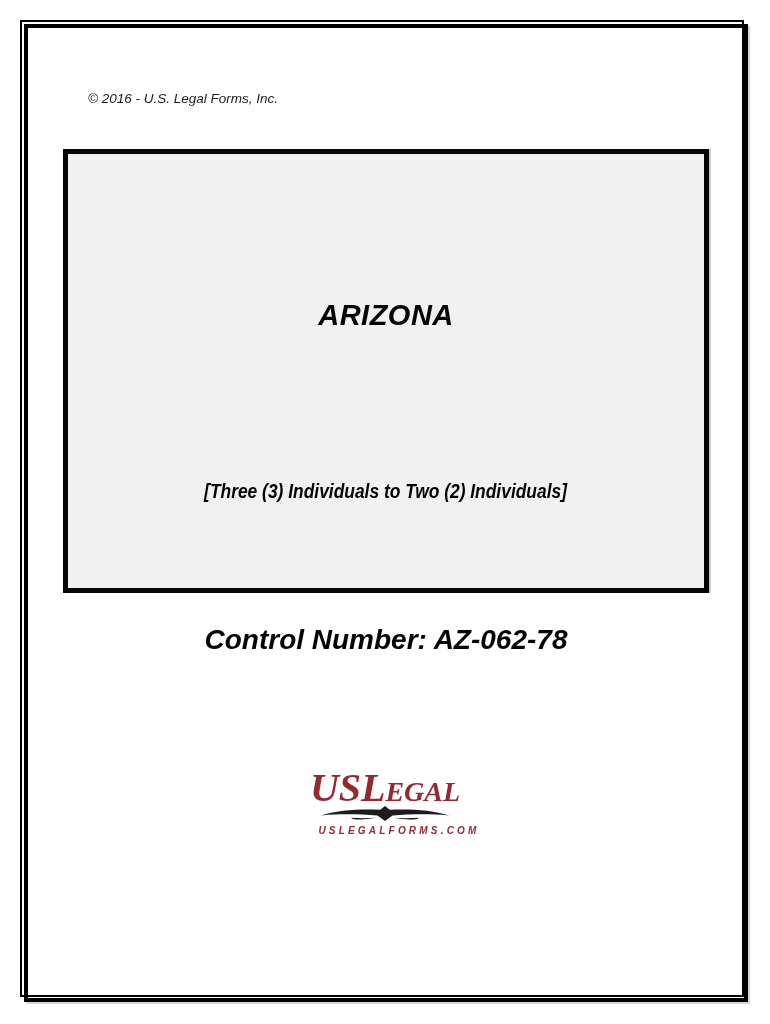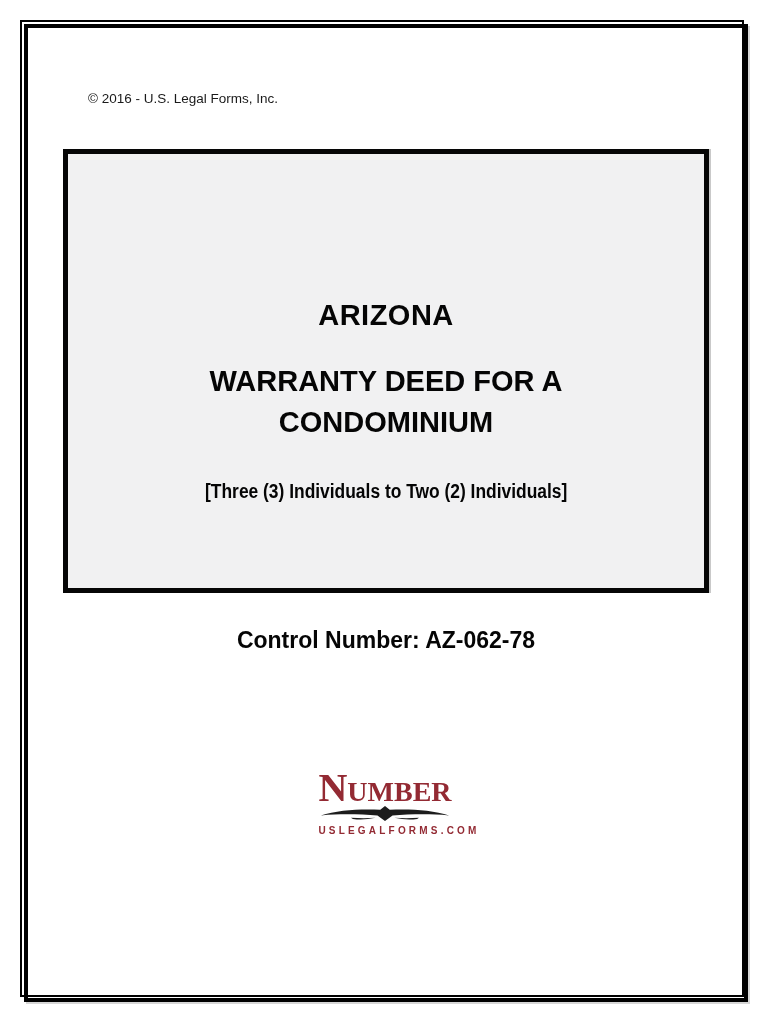--- a/index.html
+++ b/index.html
@@ -5,21 +5,21 @@
   * { margin: 0; padding: 0; box-sizing: border-box; }
   html, body { background: #ffffff; }
   body {
     font-family: "Liberation Sans", sans-serif;
     width: 770px; height: 1024px;
     position: relative;
   }
   .page {
     position: absolute; left: 0; top: 0;
     width: 770px; height: 1024px;
-    background: #ffffff; overflow: hidden;
+    background: #ffffff; overflow: hidden; font-style: italic;
   }
   
   .frame-thin {
     position: absolute; left: 20px; top: 20px;
     width: 724px; height: 977px;
     border: 2px solid #000; pointer-events: none;
   }
   .frame-thick {
     position: absolute; left: 24px; top: 24px;
     width: 724px; height: 978px;
@@ -43,21 +43,21 @@
     white-space: nowrap;
   }
   .state-title   { top: 145px; font-size: 29px; line-height: 32px; letter-spacing: 0.5px; }
   .form-title    { top: 207px; font-size: 29px; line-height: 41px; white-space: normal !important; }
   .form-title .wrap { display: inline-block; max-width: 520px; }
   .parties-line  { top: 320px; font-size: 20px; line-height: 34px; }
   .parties-line .condensed {
     display: inline-block; transform: scaleX(0.87); transform-origin: 50% 50%;
     white-space: nowrap;
   }
-  .control-line  { top: 471px; font-size: 23px; line-height: 30px; }
+  .control-line  { top: 471px; font-size: 28px; line-height: 30px; }
   
   .logo {
     position: absolute; left: 0; right: 0; top: 768px;
     text-align: center;
   }
   .logo-word {
     font-family: "Liberation Serif", serif;
     font-variant: small-caps;
     font-weight: bold;
     font-size: 40px; line-height: 40px;
@@ -79,33 +79,30 @@
 <div class="page">
 
   <div class="frame-thin"></div>
   <div class="frame-thick"></div>
 
   <div class="copyright">© 2016 - U.S. Legal Forms, Inc.</div>
 
   <div class="title-box">
     <div class="line state-title">ARIZONA</div>
 
-    <div class="line form-title">
-      <span class="wrap">WARRANTY DEED FOR A CONDOMINIUM</span>
-    </div>
 
     <div class="line parties-line">
       <span class="condensed">[Three (3) Individuals to Two (2) Individuals]</span>
     </div>
 
     <div class="line control-line">Control Number: AZ-062-78</div>
   </div>
 
   <div class="logo">
-    <div class="logo-word">Number</div>
+    <div class="logo-word">USLegal</div>
     <svg class="logo-eagle" width="134" height="17" viewBox="0 0 140 18" aria-hidden="true">
       <path fill="#1c1c1c" d="M70 0 L75 4 C95 3 120 4 138 10 C115 8 95 9 78 10 L70 16 L62 10 C45 9 25 8 2 10 C20 4 45 3 65 4 Z"></path>
       <path fill="#1c1c1c" d="M34 12.5 Q48 13.5 60 12.5 Q47 15.5 36 13.8 Z"></path>
       <path fill="#1c1c1c" d="M106 12.5 Q92 13.5 80 12.5 Q93 15.5 104 13.8 Z"></path>
     </svg>
     <div class="logo-site">USLEGALFORMS.COM</div>
   </div>
 
 </div>
 

